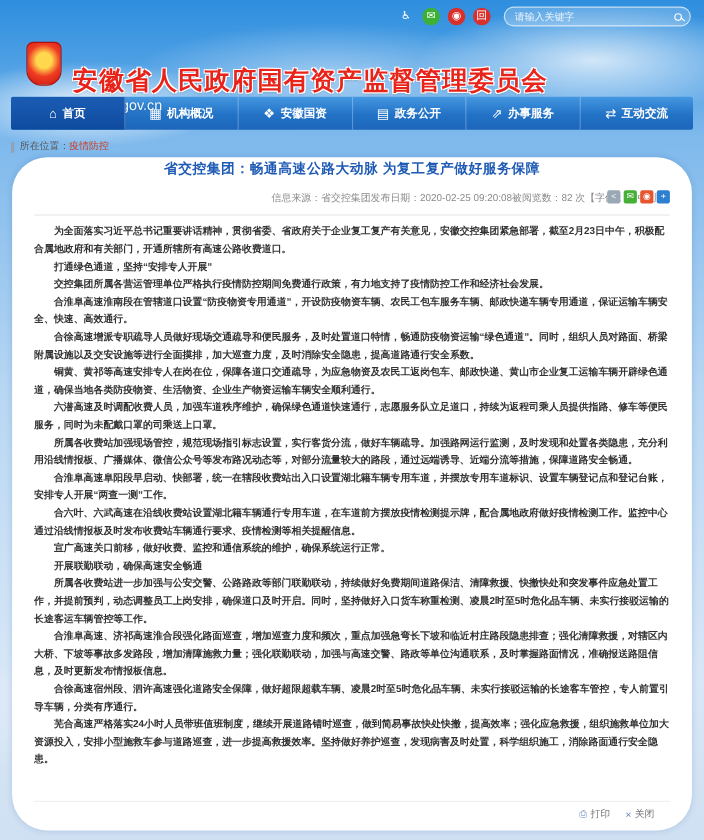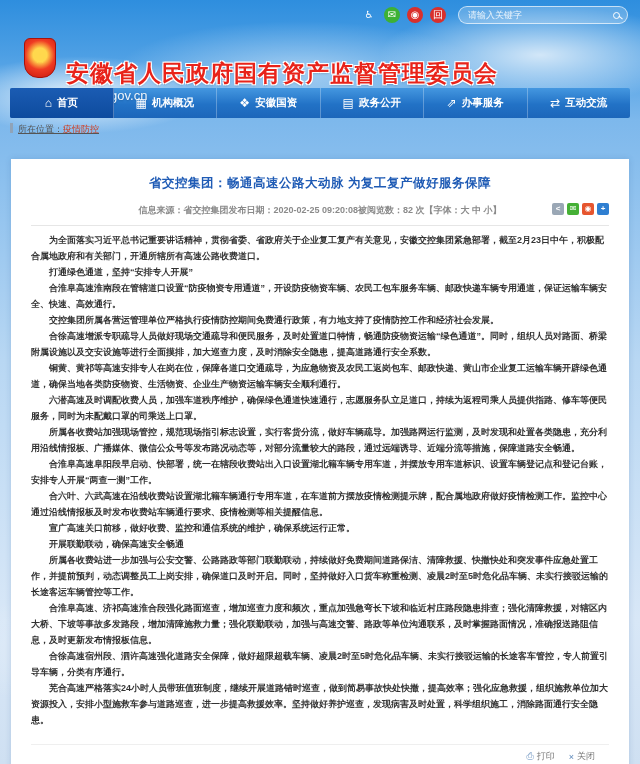--- a/index.html
+++ b/index.html
@@ -38,29 +38,29 @@
   .site-domain { font-size:13px; color:rgba(255,255,255,.92); margin-top:2px; text-shadow:0 1px 2px rgba(0,60,120,.4); }
   
   .nav { margin:0 10px; height:30px; display:flex; background:linear-gradient(180deg,#4497e0 0,#2272c6 55%,#1c66ba 100%);
          border-radius:2px; overflow:hidden; }
   .nav-item { flex:1; display:flex; align-items:center; justify-content:center; gap:5px; cursor:pointer;
               color:#fff; font-size:10.5px; font-weight:bold; border-right:1px solid rgba(255,255,255,.28); }
   .nav-item:last-child { border-right:none; }
   .nav-item.active { background:linear-gradient(180deg,#1b5cb3 0,#0d4b9e 100%); }
   .nav-ico { font-size:12px; font-weight:normal; line-height:1; }
   
-  .crumb { margin:5px 10px 20px; display:flex; align-items:flex-start; font-size:9px; color:#555; height:16px;text-decoration:underline; }
+  .crumb { margin:5px 10px 4px; display:flex; align-items:flex-end; font-size:9px; color:#555; height:16px; }
   .crumb-bar { width:3px; height:10px; background:#8fa3b8; margin-right:5px; }
   .crumb-link { color:#d03a1c; cursor:pointer; }
   
-  .card { margin:0 11px; background:#fff; height:612px; padding:16px 20px 6px; display:flex; flex-direction:column;
-          box-shadow:0 0 6px rgba(30,80,140,.18); }
+  .card { margin:0 11px; background:#fff; height:612px; padding:2px 20px 6px; display:flex; flex-direction:column;
+          box-shadow:0 0 6px rgba(30,80,140,.18);border-radius:32px; }
   .art-title { text-align:center; color:#1f5bb5; font-size:12.5px; font-weight:bold; letter-spacing:.5px; }
-  .meta-row { position:relative; margin-top:11px; display:flex; justify-content:center; align-items:center;
-              font-size:9px; color:#8a8a8a; height:14px;font-weight:bold; }
+  .meta-row { position:relative; margin-top:11px; display:flex; justify-content:flex-end; align-items:center;
+              font-size:9px; color:#8a8a8a; height:14px; }
   .meta-item { white-space:nowrap; }
   .font-size-ctl { cursor:pointer; }
   .share { position:absolute; right:0; top:0; display:flex; gap:3px; }
   .share-chip { width:12px; height:12px; border-radius:2px; display:flex; align-items:center; justify-content:center;
                 font-size:8px; line-height:1; color:#fff; cursor:pointer; }
   .divider { border-bottom:1px solid #e6e6e6; margin-top:8px; }
   .body-text { flex:1; margin-top:6px; font-size:9px; color:#333; line-height:16px; overflow:hidden;font-weight:bold; }
   .body-text p { margin:0; text-indent:2em; }
   
   .card-footer { border-top:1px solid #efefef; margin-top:4px; padding:5px 14px 2px 0;
@@ -143,22 +143,22 @@
         <span class="share-chip" style="background: rgb(47, 127, 209); color: rgb(255, 255, 255);">+</span>
       </span>
   </div>
 
   <div class="divider"></div>
 
   <div class="body-text">
 
   <p>为全面落实习近平总书记重要讲话精神，贯彻省委、省政府关于企业复工复产有关意见，安徽交控集团紧急部署，截至2月23日中午，积极配合属地政府和有关部门，开通所辖所有高速公路收费道口。</p>
       <p>打通绿色通道，坚持“安排专人开展”</p>
+      <p>交控集团所属各营运管理单位严格执行疫情防控期间免费通行政策，有力地支持了疫情防控工作和经济社会发展。</p>
       <p>合淮阜高速淮南段在管辖道口设置“防疫物资专用通道”，开设防疫物资车辆、农民工包车服务车辆、邮政快递车辆专用通道，保证运输车辆安全、快速、高效通行。</p>
-      <p>交控集团所属各营运管理单位严格执行疫情防控期间免费通行政策，有力地支持了疫情防控工作和经济社会发展。</p>
       <p>合徐高速增派专职疏导人员做好现场交通疏导和便民服务，及时处置道口特情，畅通防疫物资运输“绿色通道”。同时，组织人员对路面、桥梁附属设施以及交安设施等进行全面摸排，加大巡查力度，及时消除安全隐患，提高道路通行安全系数。</p>
       <p>铜黄、黄祁等高速安排专人在岗在位，保障各道口交通疏导，为应急物资及农民工返岗包车、邮政快递、黄山市企业复工运输车辆开辟绿色通道，确保当地各类防疫物资、生活物资、企业生产物资运输车辆安全顺利通行。</p>
       <p>六潜高速及时调配收费人员，加强车道秩序维护，确保绿色通道快速通行，志愿服务队立足道口，持续为返程司乘人员提供指路、修车等便民服务，同时为未配戴口罩的司乘送上口罩。</p>
       <p>所属各收费站加强现场管控，规范现场指引标志设置，实行客货分流，做好车辆疏导。加强路网运行监测，及时发现和处置各类隐患，充分利用沿线情报板、广播媒体、微信公众号等发布路况动态等，对部分流量较大的路段，通过远端诱导、近端分流等措施，保障道路安全畅通。</p>
       <p>合淮阜高速阜阳段早启动、快部署，统一在辖段收费站出入口设置湖北籍车辆专用车道，并摆放专用车道标识、设置车辆登记点和登记台账，安排专人开展“两查一测”工作。</p>
       <p>合六叶、六武高速在沿线收费站设置湖北籍车辆通行专用车道，在车道前方摆放疫情检测提示牌，配合属地政府做好疫情检测工作。监控中心通过沿线情报板及时发布收费站车辆通行要求、疫情检测等相关提醒信息。</p>
       <p>宣广高速关口前移，做好收费、监控和通信系统的维护，确保系统运行正常。</p>
       <p>开展联勤联动，确保高速安全畅通</p>
       <p>所属各收费站进一步加强与公安交警、公路路政等部门联勤联动，持续做好免费期间道路保洁、清障救援、快撤快处和突发事件应急处置工作，并提前预判，动态调整员工上岗安排，确保道口及时开启。同时，坚持做好入口货车称重检测、凌晨2时至5时危化品车辆、未实行接驳运输的长途客运车辆管控等工作。</p>
       <p>合淮阜高速、济祁高速淮合段强化路面巡查，增加巡查力度和频次，重点加强急弯长下坡和临近村庄路段隐患排查；强化清障救援，对辖区内大桥、下坡等事故多发路段，增加清障施救力量；强化联勤联动，加强与高速交警、路政等单位沟通联系，及时掌握路面情况，准确报送路阻信息，及时更新发布情报板信息。</p>

